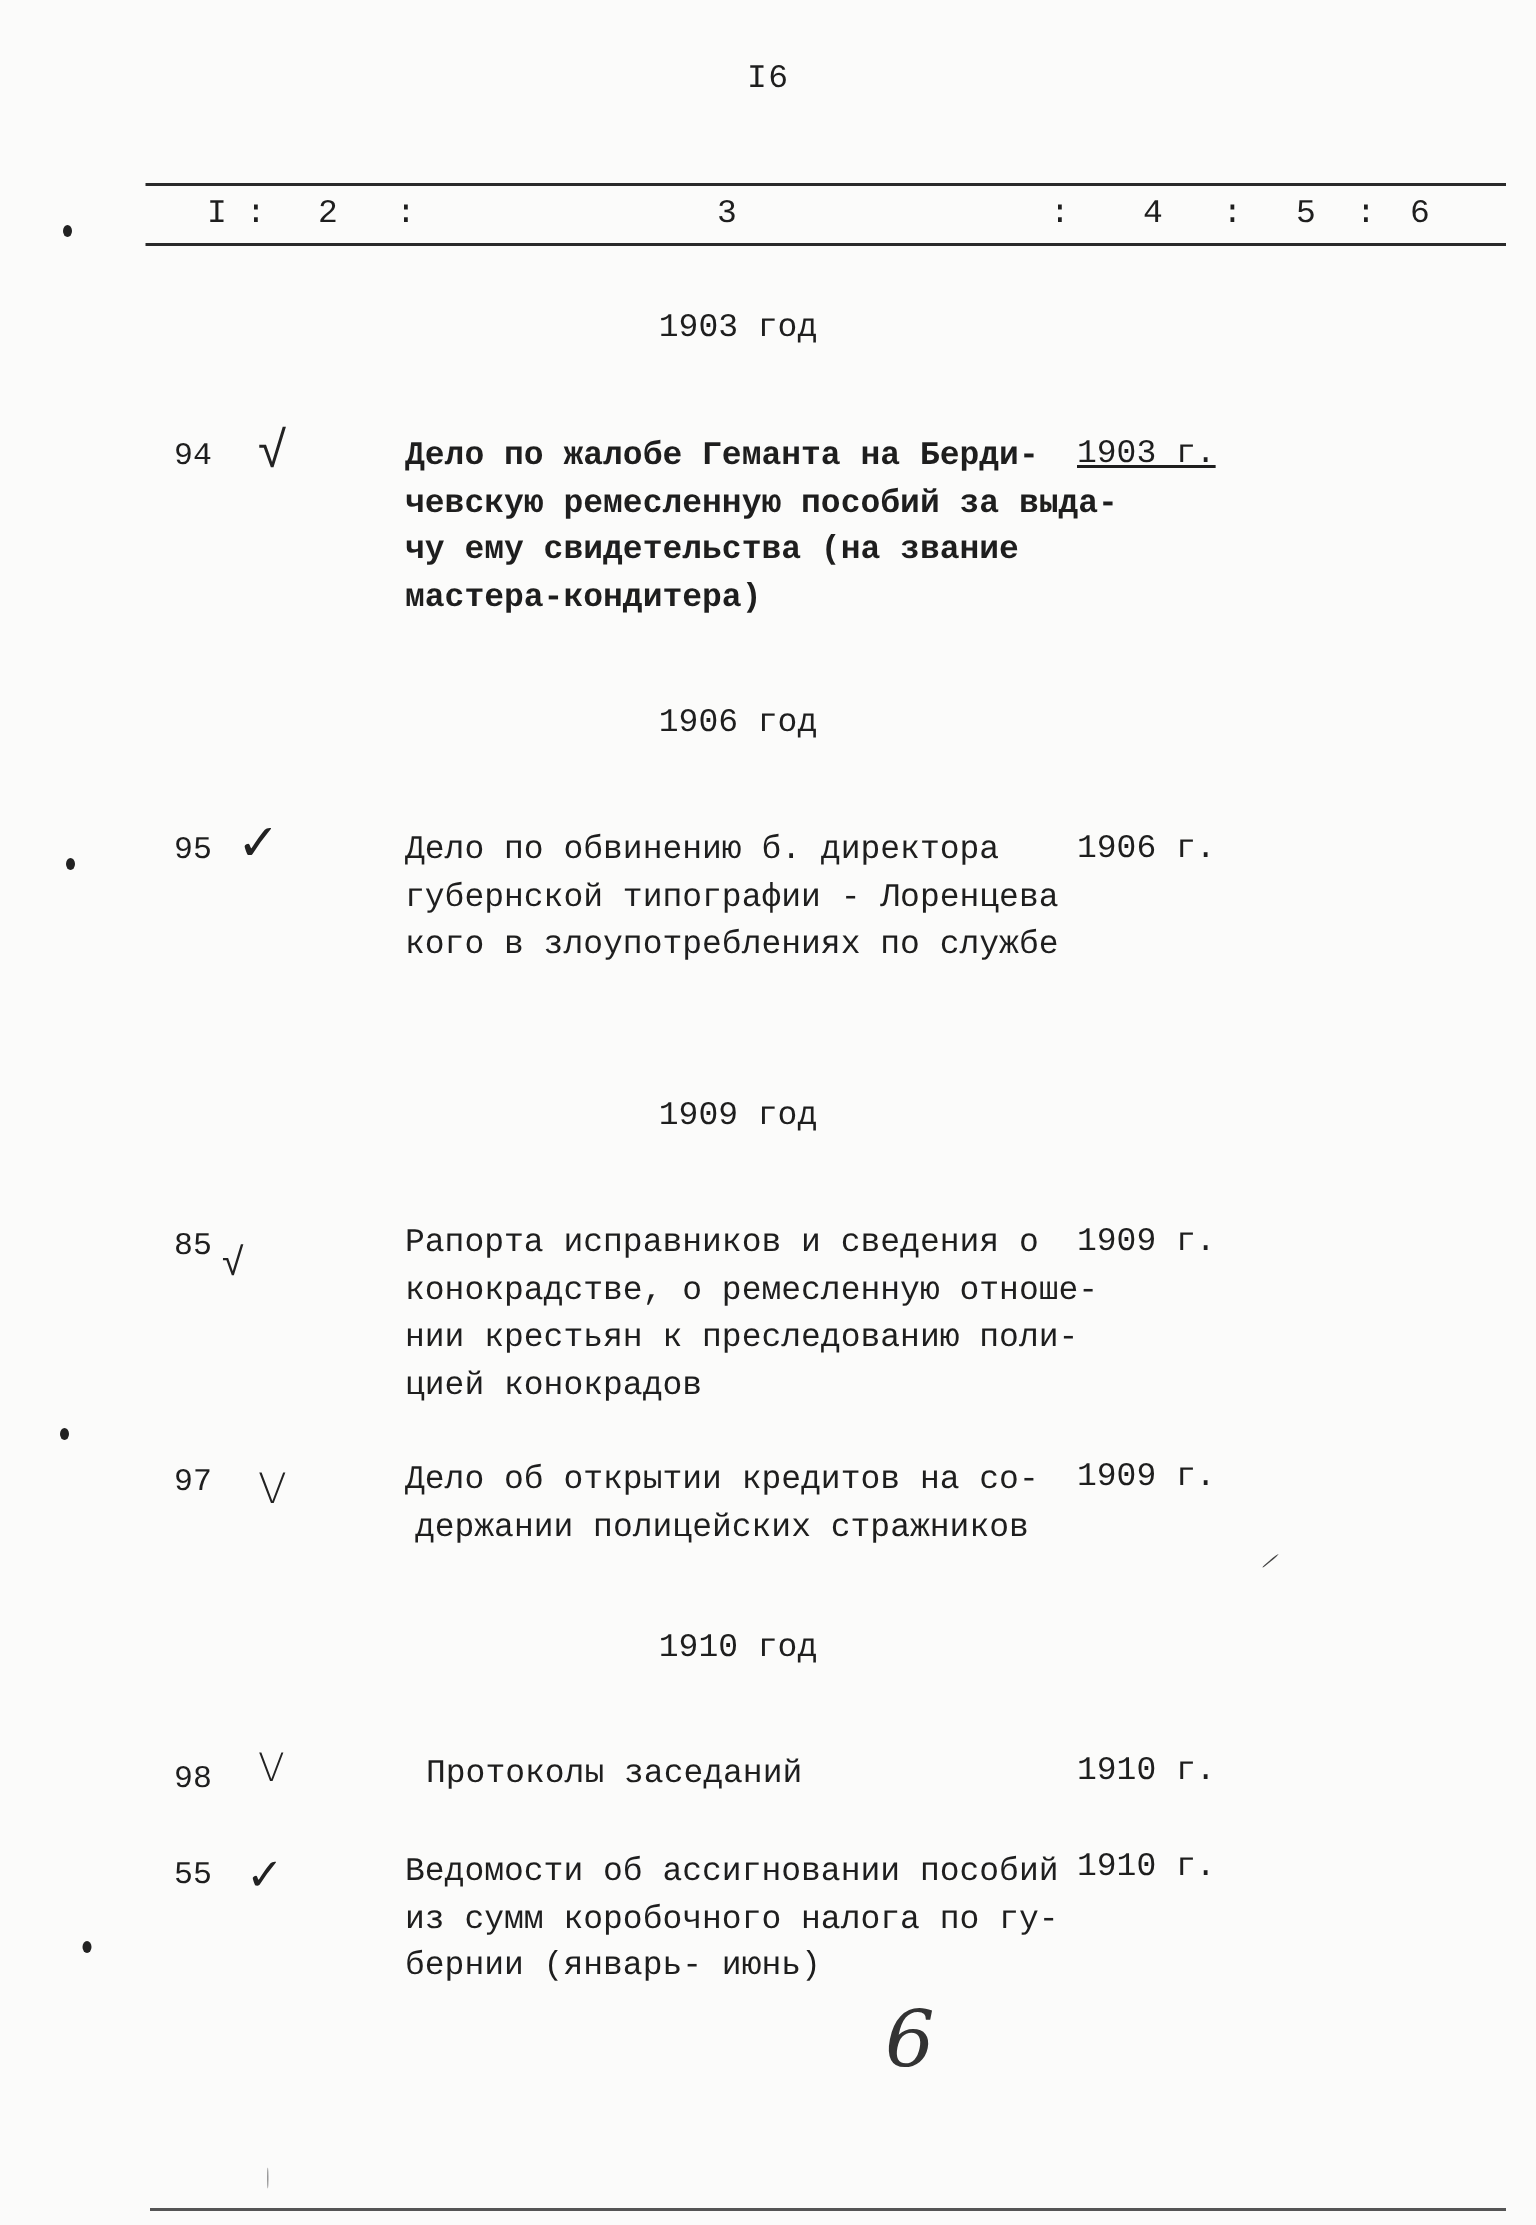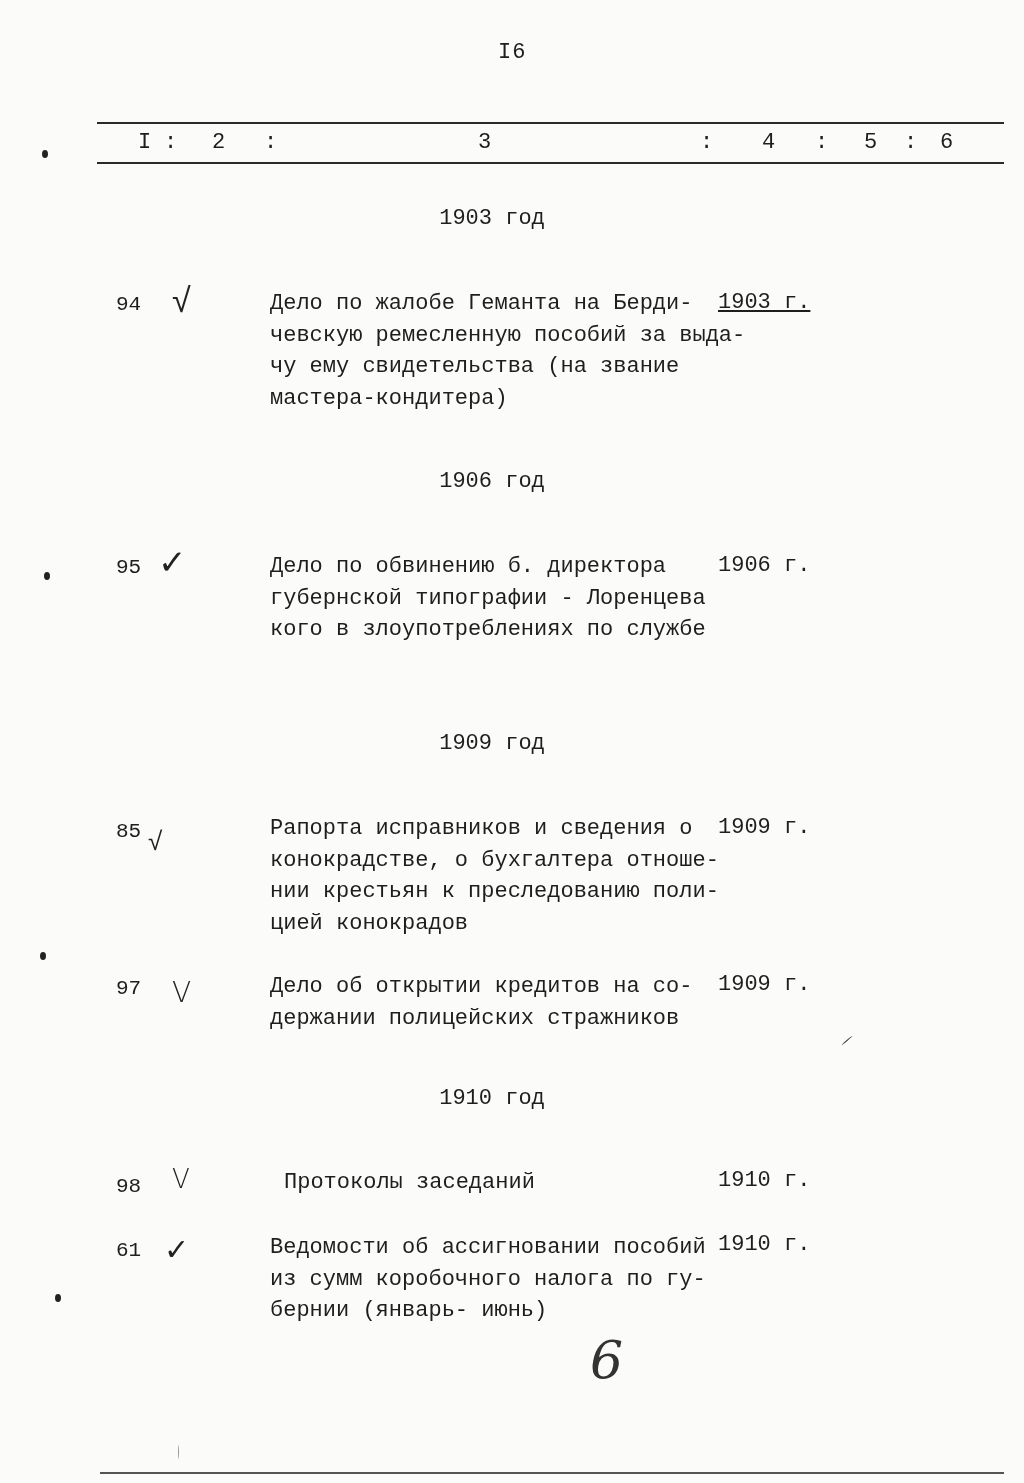--- a/index.html
+++ b/index.html
@@ -51,60 +51,60 @@
   <span class="abs hdr" style="left:864px;">5</span>
   <span class="abs hdr" style="left:904px;">:</span>
   <span class="abs hdr" style="left:940px;">6</span>
 </div>
 
 <div class="abs year-heading" style="top:206px;"><span>1903 год</span></div>
 
 <div>
   <span class="abs num" style="top:293px;">94</span>
   <span class="abs check" style="left:172px;top:280px;">√</span>
-  <div class="abs desc" style="top:288px;"><div>Дело по жалобе Геманта на Берди-</div><div>чевскую ремесленную пособий за выда-</div><div>чу ему свидетельства (на звание</div><div>мастера-кондитера)</div></div>
+  <div class="abs desc" style="top:288px;font-weight:bold;"><div>Дело по жалобе Геманта на Берди-</div><div>чевскую ремесленную пособий за выда-</div><div>чу ему свидетельства (на звание</div><div>мастера-кондитера)</div></div>
   <span class="abs date" style="top:290px;text-decoration:underline;">1903 г.</span>
 </div>
 
 <div class="abs year-heading" style="top:469px;text-align:center;"><span>1906 год</span></div>
 
 <div>
   <span class="abs num" style="top:556px;">95</span>
   <span class="abs check" style="left:158px;top:542px;font-style:italic;">✓</span>
   <div class="abs desc" style="top:551px;"><div>Дело по обвинению б. директора</div><div>губернской типографии - Лоренцева</div><div>кого в злоупотреблениях по службе</div></div>
   <span class="abs date" style="top:553px;">1906 г.</span>
 </div>
 
 <div class="abs year-heading" style="top:731px;"><span>1909 год</span></div>
 
 <div>
   <span class="abs num" style="top:820px;">85</span>
   <span class="abs check" style="left:148px;top:826px;font-size:26px;">√</span>
-  <div class="abs desc" style="top:813px;"><div>Рапорта исправников и сведения о</div><div>конокрадстве, о бухгалтера отноше-</div><div>нии крестьян к преследованию поли-</div><div>цией конокрадов</div></div>
+  <div class="abs desc" style="top:813px;"><div>Рапорта исправников и сведения о</div><div>конокрадстве, о ремесленную отноше-</div><div>нии крестьян к преследованию поли-</div><div>цией конокрадов</div></div>
   <span class="abs date" style="top:815px;">1909 г.</span>
 </div>
 
 <div>
   <span class="abs num" style="top:977px;">97</span>
   <span class="abs check" style="left:172px;top:976px;font-size:28px;font-family:'DejaVu Sans',sans-serif;">V</span>
-  <div class="abs desc" style="top:971px;"><div>Дело об открытии кредитов на со-</div><div>держании полицейских стражников</div></div>
+  <div class="abs desc" style="top:971px;text-align:center;"><div>Дело об открытии кредитов на со-</div><div>держании полицейских стражников</div></div>
   <span class="abs date" style="top:972px;">1909 г.</span>
 </div>
 
 <div class="abs year-heading" style="top:1086px;"><span>1910 год</span></div>
 
 <div>
   <span class="abs num" style="top:1175px;">98</span>
   <span class="abs check" style="left:172px;top:1164px;font-size:26px;font-family:'DejaVu Sans',sans-serif;">V</span>
   <div class="abs desc" style="top:1167px;left:284px;"><div>Протоколы заседаний</div></div>
   <span class="abs date" style="top:1168px;">1910 г.</span>
 </div>
 
 <div>
-  <span class="abs num" style="top:1239px;">61</span>
+  <span class="abs num" style="top:1239px;">55</span>
   <span class="abs check" style="left:164px;top:1232px;font-size:30px;">✓</span>
   <div class="abs desc" style="top:1232px;"><div>Ведомости об ассигновании пособий</div><div>из сумм коробочного налога по гу-</div><div>бернии (январь- июнь)</div></div>
   <span class="abs date" style="top:1232px;">1910 г.</span>
 </div>
 
 <div class="abs mark6">6</div>
 
 <div class="abs speck" style="left:840px;top:1040px;width:14px;height:1px;transform:rotate(-40deg);background:#444;"></div>
 <div class="abs speck" style="left:178px;top:1445px;width:1px;height:14px;background:#999;"></div>
 

